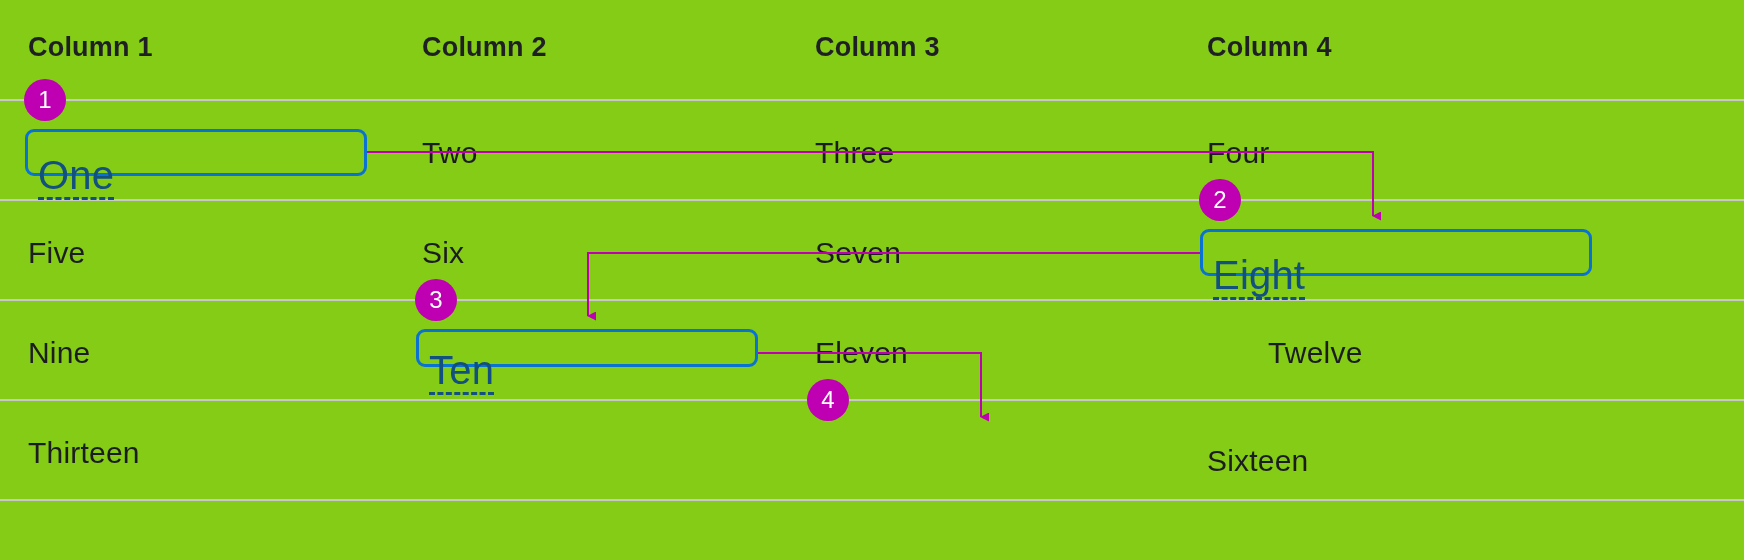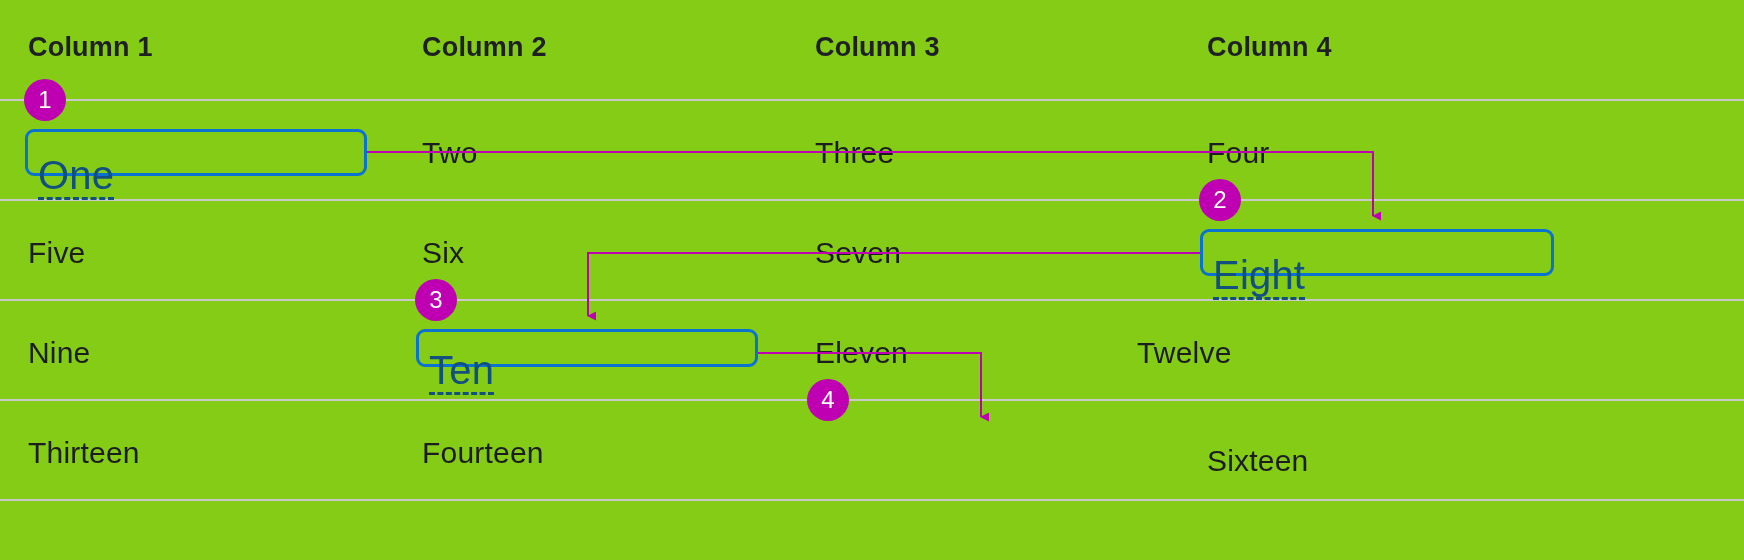--- a/index.html
+++ b/index.html
@@ -47,45 +47,44 @@
   <div class="cell" style="left:422px;top:136px">Two</div>
   <div class="cell" style="left:815px;top:136px">Three</div>
   <div class="cell" style="left:1207px;top:136px">Four</div>
 
   <div class="cell" style="left:28px;top:236px">Five</div>
   <div class="cell" style="left:422px;top:236px">Six</div>
   <div class="cell" style="left:815px;top:236px">Seven</div>
 
   <div class="cell" style="left:28px;top:336px">Nine</div>
   <div class="cell" style="left:815px;top:336px">Eleven</div>
-  <div class="cell" style="left:1137px;top:336px">Twelve</div>
+  <div class="cell" style="left:1268px;top:336px">Twelve</div>
 
   <div class="cell" style="left:28px;top:436px">Thirteen</div>
-  <div class="cell" style="left:422px;top:436px">Fourteen</div>
   <div class="cell" style="left:1207px;top:444px">Sixteen</div>
 
   <svg class="arrow" width="1744" height="560">
     <defs>
       <marker id="ah" markerWidth="9" markerHeight="9" refX="4.5" refY="8" orient="auto" markerUnits="userSpaceOnUse">
         <path d="M0,0 L9,0 L4.5,9 Z" fill="#bf00b2"></path>
       </marker>
     </defs>
 
     <path d="M367,152 H1373 V216" fill="none" stroke="#bf00b2" stroke-width="2" marker-end="url(#ah)"></path>
 
     <path d="M1200,253 H588 V316" fill="none" stroke="#bf00b2" stroke-width="2" marker-end="url(#ah)"></path>
 
     <path d="M758,353 H981 V417" fill="none" stroke="#bf00b2" stroke-width="2" marker-end="url(#ah)"></path>
   </svg>
 
   <div class="focusbox" style="left:25px;top:129px;width:342px;height:47px">
     <span class="ftxt">One</span>
   </div>
 
-  <div class="focusbox" style="left:1200px;top:229px;width:354px;height:47px">
+  <div class="focusbox" style="left:1200px;top:229px;width:392px;height:47px">
     <span class="ftxt">Eight</span>
   </div>
 
   <div class="focusbox" style="left:416px;top:329px;width:342px;height:38px">
     <span class="ftxt">Ten</span>
   </div>
 
 
   <div class="badge" style="left:24px;top:79px">1</div>
   <div class="badge" style="left:1199px;top:179px">2</div>

